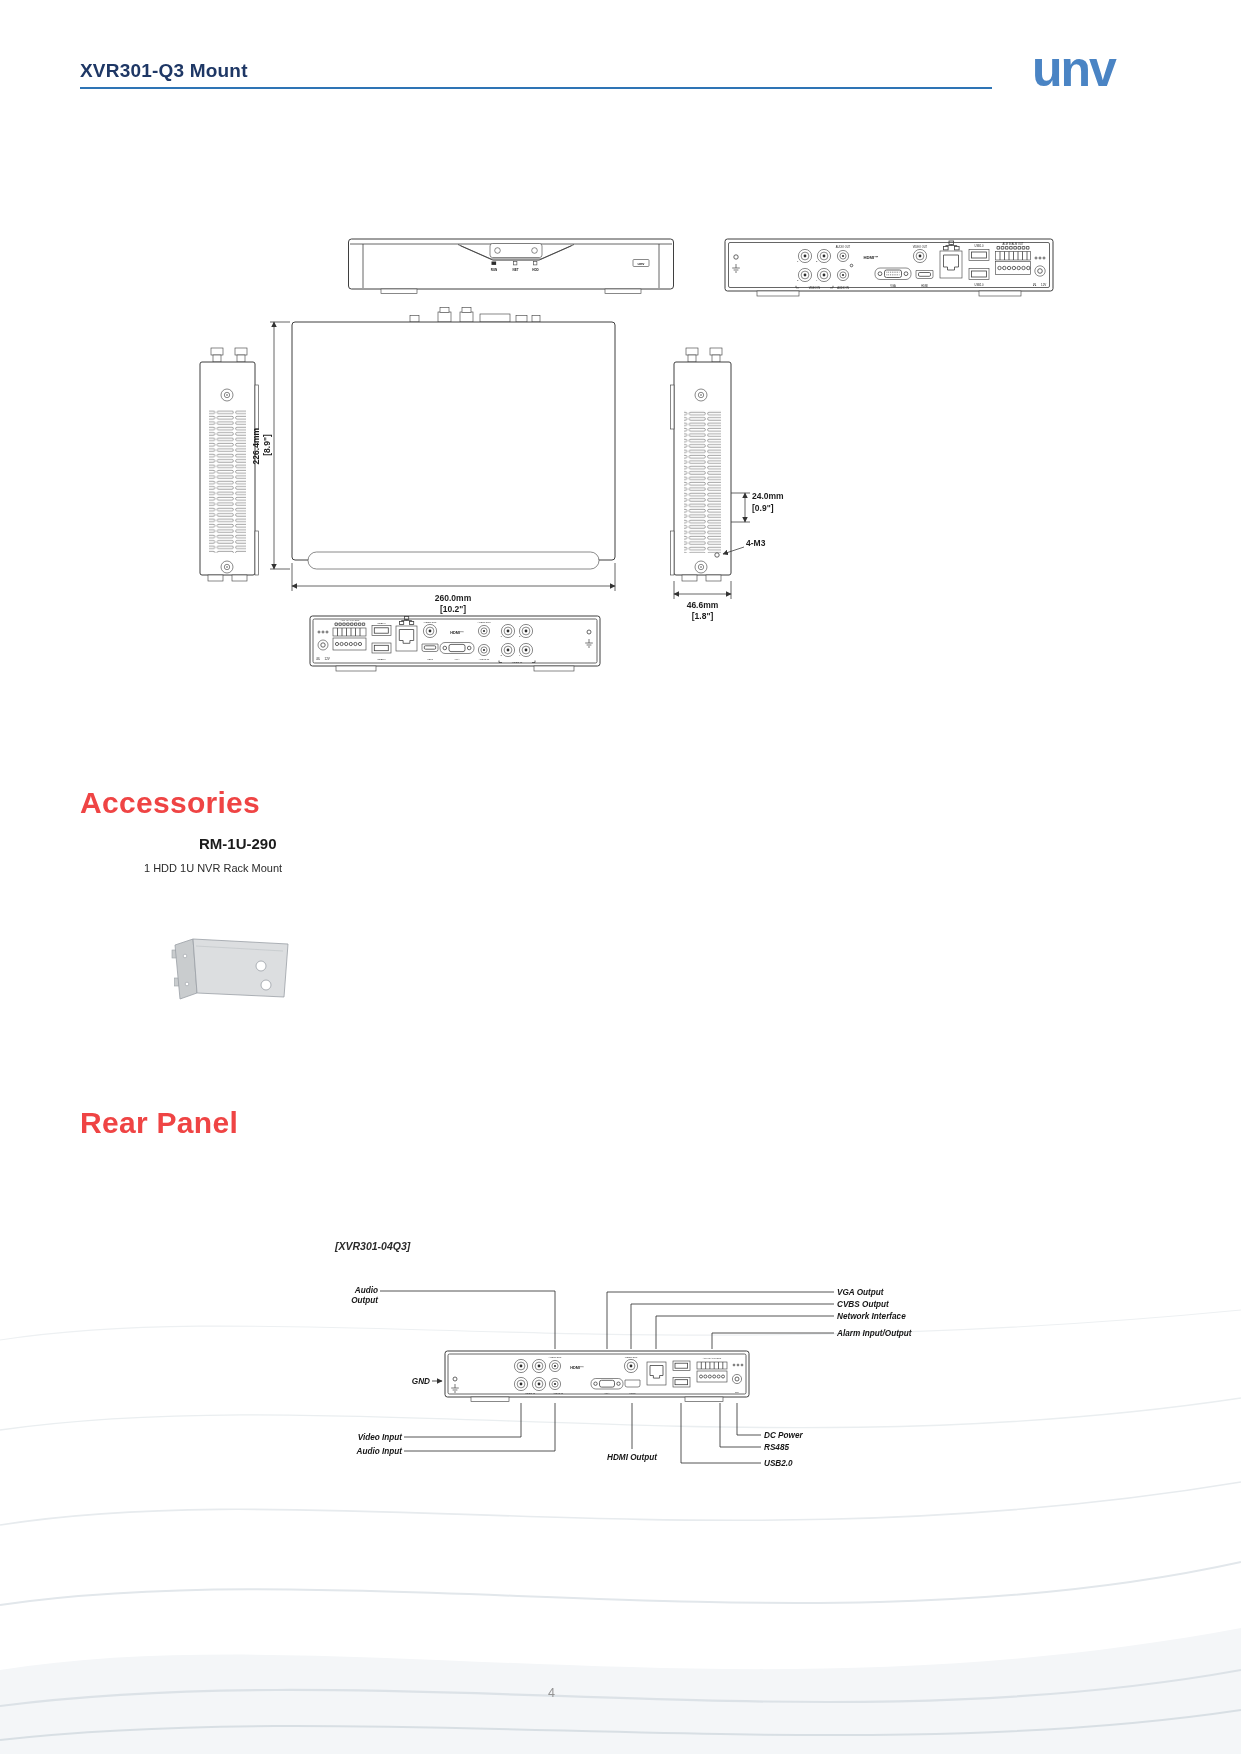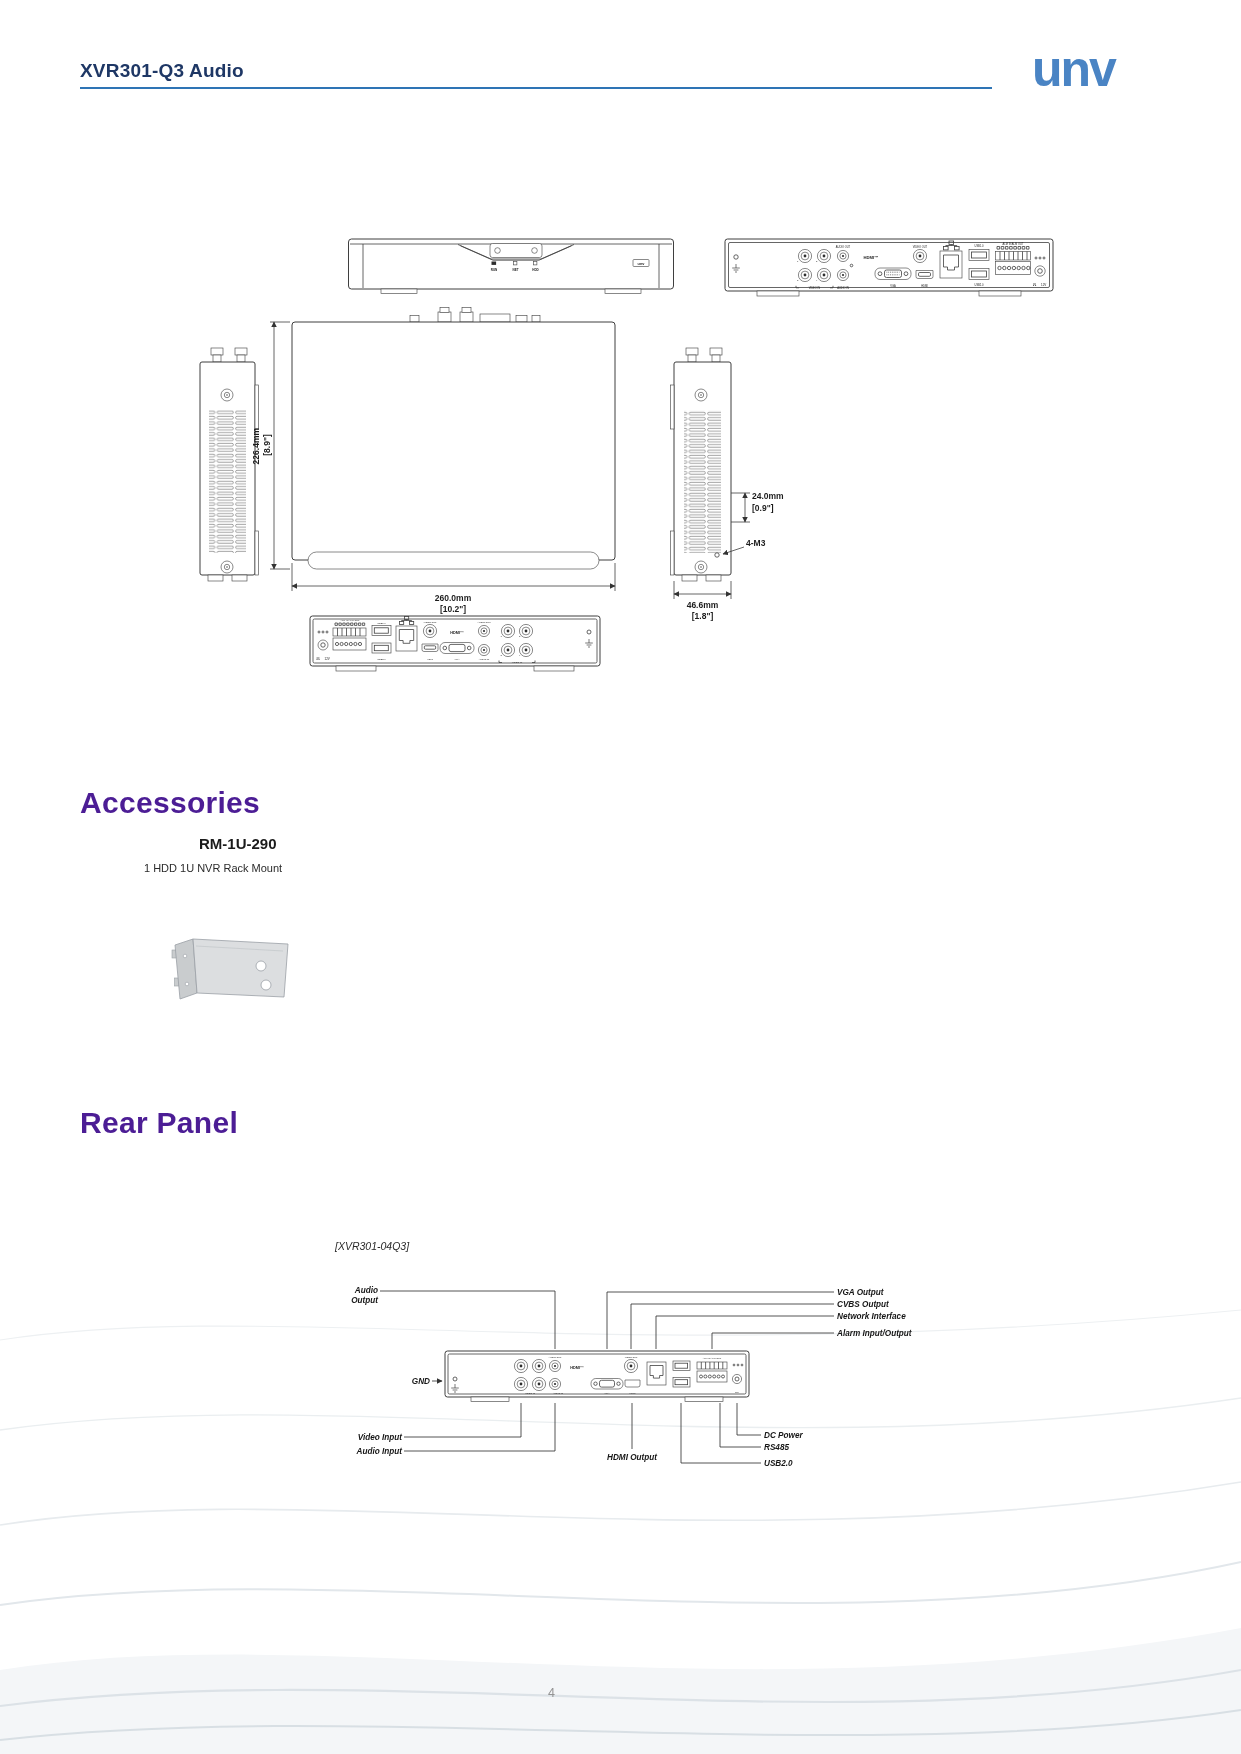--- a/index.html
+++ b/index.html
@@ -4,24 +4,24 @@
 <style>
   html,body{margin:0;padding:0;background:#fff;}
   .page{position:relative;width:1241px;height:1754px;background:#ffffff;overflow:hidden;
         font-family:"Liberation Sans",sans-serif;}
   .abs{position:absolute;}
   
   .doc-title{font-size:19px;font-weight:bold;color:#1e3765;letter-spacing:0.2px;}
   .header-rule{height:2px;background:#2e74b5;}
   .logo-text{font-size:50px;font-weight:bold;fill:#4a84c4;letter-spacing:-2px;}
   
-  .section-heading{font-size:30px;font-weight:bold;color:#4c1d95;letter-spacing:0.3px;}
+  .section-heading{font-size:30px;font-weight:bold;color:#ef4444;letter-spacing:0.3px;}
   .model-name{font-size:15px;font-weight:bold;color:#1b1b1b;}
   .model-desc{font-size:11px;color:#2b2b2b;}
-  .model-tag{font-size:10.5px;font-style:italic;font-weight:normal;color:#2a2a2a;}
+  .model-tag{font-size:10.5px;font-style:italic;font-weight:bold;color:#2a2a2a;}
   .page-num{font-size:12.5px;color:#949494;}
   
   .s{stroke:#3f3f3f;stroke-width:0.8;fill:none;}
   .sw{stroke:#3f3f3f;stroke-width:1;fill:#fff;}
   .sf{stroke:#4a4a4a;stroke-width:0.65;fill:#fff;}
   .dim{stroke:#3f3f3f;stroke-width:0.8;fill:none;}
   .coline{stroke:#2a2a2a;stroke-width:0.8;fill:none;}
   
   text{font-family:"Liberation Sans",sans-serif;fill:#1c1c1c;}
   .t24{font-size:2.4px;} .t26{font-size:2.6px;} .t30{font-size:3px;}
@@ -67,21 +67,21 @@
   <svg class="abs" style="left:0;top:1270px" width="1241" height="484" viewBox="0 0 1241 484">
     <path d="M0,70 C280,28 620,100 1241,40" stroke="#edf0f2" stroke-width="1.2" fill="none"></path>
     <path d="M0,160 C340,112 760,200 1241,128" stroke="#eaeef0" stroke-width="1.4" fill="none"></path>
     <path d="M0,255 C320,205 720,298 1241,212" stroke="#e7ebee" stroke-width="1.6" fill="none"></path>
     <path d="M0,335 C360,283 820,385 1241,292" stroke="#e2e7eb" stroke-width="2" fill="none"></path>
     <path d="M0,400 C330,348 740,452 1241,358 L1241,484 L0,484 Z" fill="#f4f6f8"></path>
     <path d="M0,436 C400,386 820,476 1241,400" stroke="#dce2e7" stroke-width="2.2" fill="none"></path>
     <path d="M0,470 C380,428 840,500 1241,440" stroke="#d8dfe4" stroke-width="2" fill="none"></path>
   </svg>
 
-  <div class="abs doc-title" style="left:80px;top:60px">XVR301-Q3 Audio</div>
+  <div class="abs doc-title" style="left:80px;top:60px">XVR301-Q3 Mount</div>
   <div class="abs header-rule" style="left:80px;top:87px;width:912px"></div>
   <svg class="abs" style="left:1030px;top:36px" width="130" height="60" viewBox="0 0 130 60">
     <text x="2" y="50" class="logo-text">unv</text>
   </svg>
 
   <svg class="abs" style="left:347px;top:237px" width="328" height="62" viewBox="0 0 328 62">
     <g>
       <rect x="1.5" y="2" width="325" height="50" rx="3" class="sw"></rect>
       <path d="M3,7 H325" class="s"></path>
       <path d="M16,7 V51" class="s"></path>

